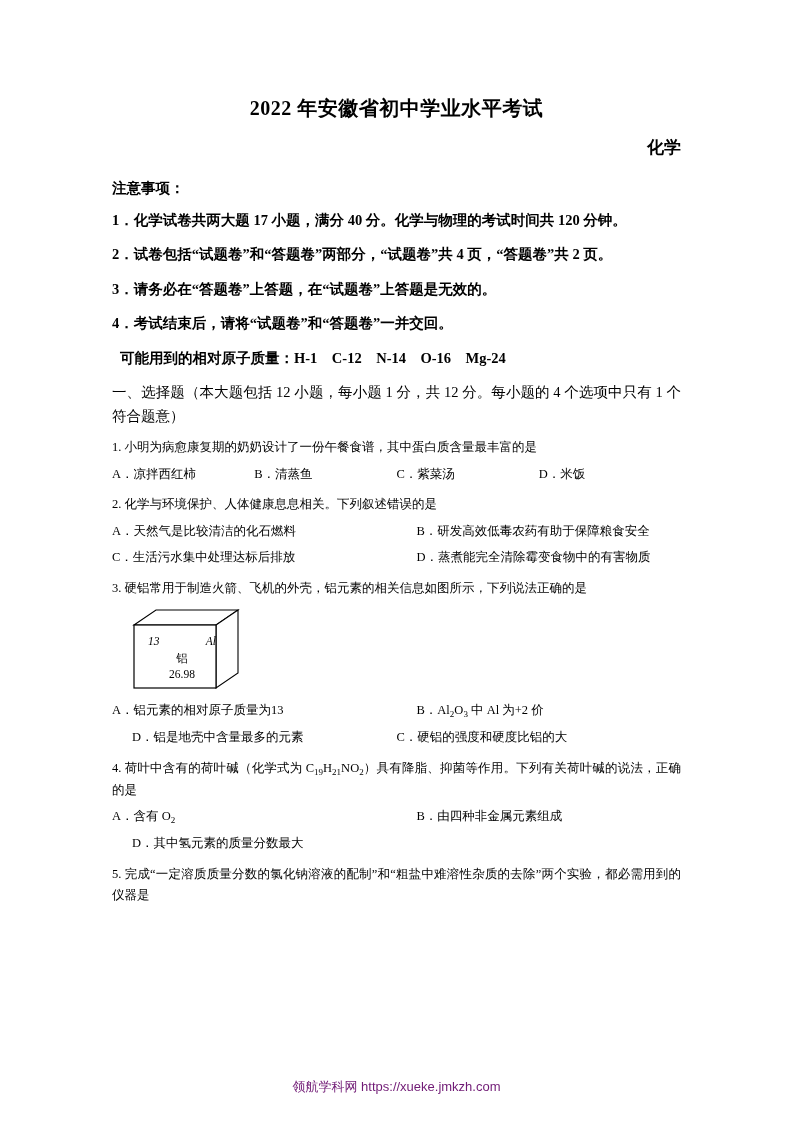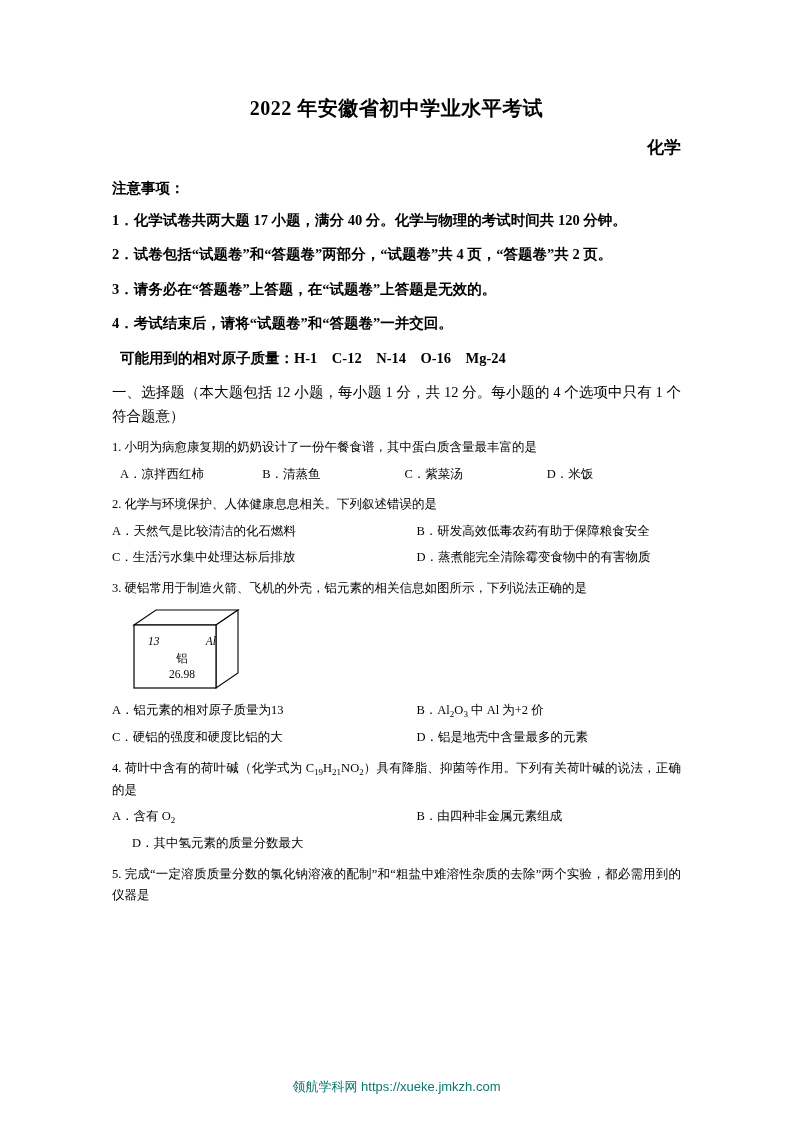--- a/index.html
+++ b/index.html
@@ -65,21 +65,21 @@
     line-height: 1.72;
     text-align: justify;
   }
   .q-stem { font-size: 12.5px; line-height: 1.72; }
   .opts-row {
     display: flex;
     font-size: 12.5px;
     margin-top: 5px;
     line-height: 1.72;
   }
-  .opt4 { width: 25%; margin-left: 8px; }
+  .opt4 { width: 25%; }
   .opts-2col {
     display: flex;
     font-size: 12.5px;
     margin-top: 5px;
     line-height: 1.72;
   }
   .opt2 { width: 50%; }
   .opt2.second { padding-left: 20px; }
   sub { font-size: 9px; vertical-align: -0.28em; }
 
@@ -102,21 +102,21 @@
     font-family: "Liberation Serif", serif;
   }
   .cell-row1 { display: flex; justify-content: space-between; padding: 0 4px; font-style: italic; }
   .watermark {
     position: absolute;
     left: 0;
     bottom: 26px;
     width: 793px;
     text-align: center;
     font-size: 13px;
-    color: #0f766e;
+    color: #701a75;
     font-family: "Liberation Sans", sans-serif;
   }
 </style>
 </head>
 <body>
 
 <div class="page">
 
   <div class="doc-title">2022 年安徽省初中学业水平考试</div>
   <div class="doc-subtitle">化学</div>
@@ -173,22 +173,22 @@
         <div>铝</div>
         <div>26.98</div>
       </div>
     </div>
 
     <div class="opts-2col">
       <div class="opt2">A．铝元素的相对原子质量为13</div>
       <div class="opt2 second">B．Al<sub>2</sub>O<sub>3</sub> 中 Al 为+2 价</div>
     </div>
     <div class="opts-2col">
+      <div class="opt2 second">D．铝是地壳中含量最多的元素</div>
       <div class="opt2">C．硬铝的强度和硬度比铝的大</div>
-      <div class="opt2 second">D．铝是地壳中含量最多的元素</div>
     </div>
   </div>
 
   <div class="q">
     <span class="q-stem">4.</span>
     <span class="q-stem">荷叶中含有的荷叶碱（化学式为 C<sub>19</sub>H<sub>21</sub>NO<sub>2</sub>）具有降脂、抑菌等作用。下列有关荷叶碱的说法，正确的是</span>
     <div class="opts-2col">
       <div class="opt2">A．含有 O<sub>2</sub></div>
       <div class="opt2 second">B．由四种非金属元素组成</div>
     </div>

